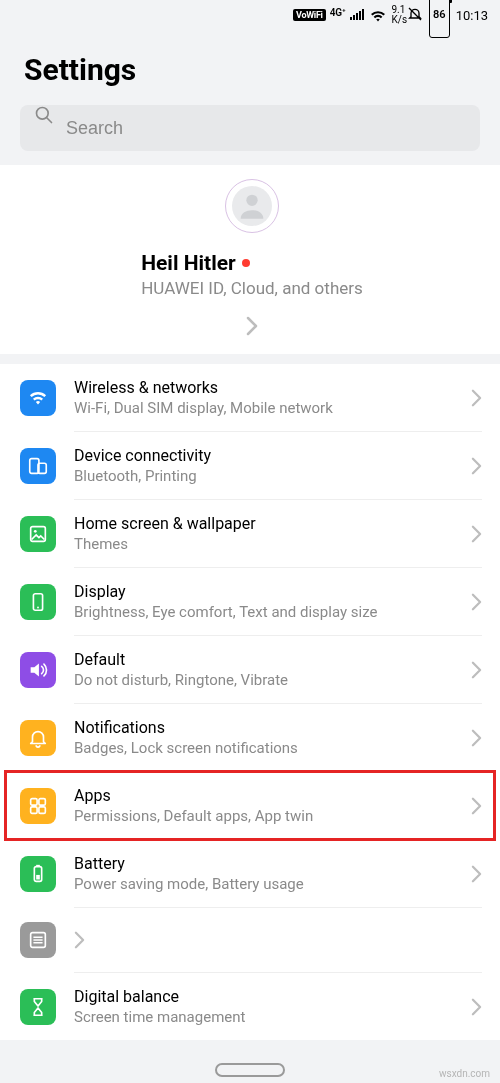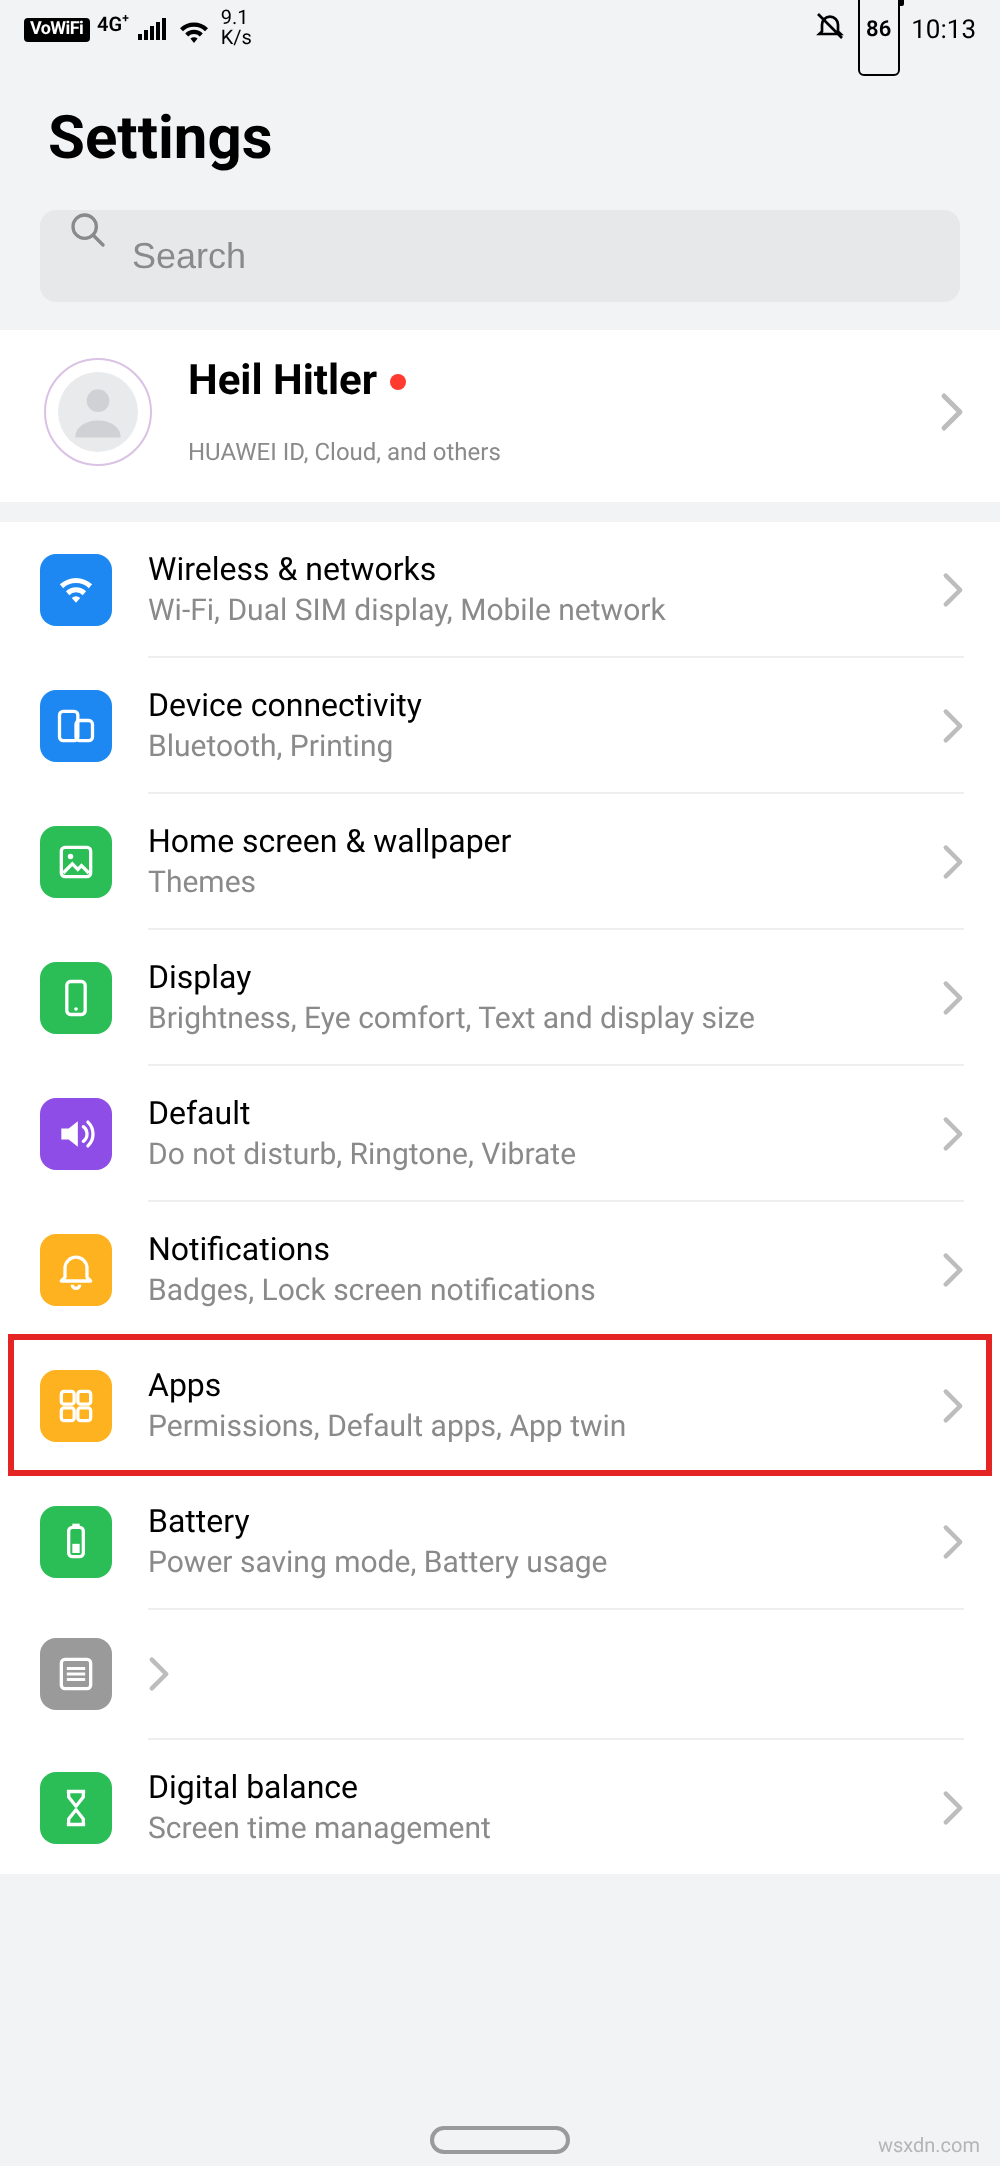--- a/index.html
+++ b/index.html
@@ -1,20 +1,20 @@
 <!DOCTYPE html>
 <html><head>
 <meta charset="utf-8">
 <style>
   * { box-sizing: border-box; margin: 0; padding: 0; }
   html, body { width: 500px; height: 1083px; font-family: -apple-system, "Segoe UI", Roboto, Arial, sans-serif; background: #f2f3f5; color: #000; }
   .screen { width: 500px; height: 1083px; background: #f2f3f5; position: relative; overflow: hidden; }
 
   
-  .status-bar { height: 30px; display: flex; align-items: center; justify-content: space-between; padding: 0 12px; font-size: 13px; color: #000; }
+  .status-bar { height: 30px; display: flex; align-items: center; justify-content: flex-end; padding: 0 12px; font-size: 13px; color: #000; }
   .status-left { display: flex; align-items: center; gap: 4px; }
   .vowifi { background: #000; color: #fff; font-size: 9px; font-weight: bold; padding: 1px 3px; border-radius: 2px; letter-spacing: -0.3px; }
   .sig4g { font-size: 10px; font-weight: 600; position: relative; top: -3px; }
   .sigbars { display: inline-block; }
   .sigbars svg { display: block; }
   .wifi svg { display: block; }
   .netrate { font-size: 10px; line-height: 10px; }
   .status-right { display: flex; align-items: center; gap: 6px; }
   .batt { border: 1.5px solid #000; border-radius: 3px; padding: 15px 3px; font-size: 11px; font-weight: 600; position: relative; line-height: 14px; }
   .batt::after { content: ""; position: absolute; right: -3px; top: 4px; width: 2px; height: 6px; background: #000; border-radius: 0 1px 1px 0; }
@@ -26,27 +26,27 @@
   .search-wrap { padding: 0 20px 14px; }
   .search { background: #e7e8ea; border-radius: 8px; height: 46px; display: flex; padding: 0 14px; gap: 12px; }
   .search input { border: none; outline: none; background: transparent; font-size: 18px; color: #000; flex: 1; }
   .search input::placeholder { color: #8a8a8a; }
 
   
   .section { background: #fff; margin-top: 10px; }
   .section.first { margin-top: 0; }
 
   
-  .account-row { display: flex; align-items: center; padding: 14px 18px 18px 22px; gap: 18px; }
+  .account-row { display: flex; align-items: center; padding: 14px 18px 18px 22px; gap: 18px; flex-direction: column; }
   .avatar-ring { width: 54px; height: 54px; border-radius: 50%; border: 1px solid #d9c2e4; display: flex; align-items: center; justify-content: center; background: linear-gradient(135deg,#fff,#fff); }
   .avatar { width: 40px; height: 40px; border-radius: 50%; background: #e9eaec; display:flex; align-items:center; justify-content:center;}
   .acc-text { flex: 1; }
   .acc-name { font-size: 21px; font-weight: 700; display: flex; align-items: center; gap: 6px; }
   .red-dot { width: 8px; height: 8px; background: #ff3b30; border-radius: 50%; display: inline-block; }
-  .acc-sub { font-size: 12px; color: #8a8a8a; margin-top: 16px; }
+  .acc-sub { font-size: 17px; color: #8a8a8a; margin-top: 3px; }
 
   .chevron svg { display: block; }
 
   
   .row { display: flex; align-items: center; padding: 14px 18px 14px 20px; gap: 18px; position: relative; }
   .row .icon { width: 36px; height: 36px; border-radius: 8px; display:flex; align-items:center; justify-content:center; flex-shrink:0; }
   .row .txt { flex: 1; }
   .row .ttl { font-size: 16px; font-weight: 400; color: #000; }
   .row .sub { font-size: 15px; color: #8a8a8a; margin-top: 2px; }
   .sep { height: 1px; background: #eee; margin-left: 74px; margin-right: 18px; }

